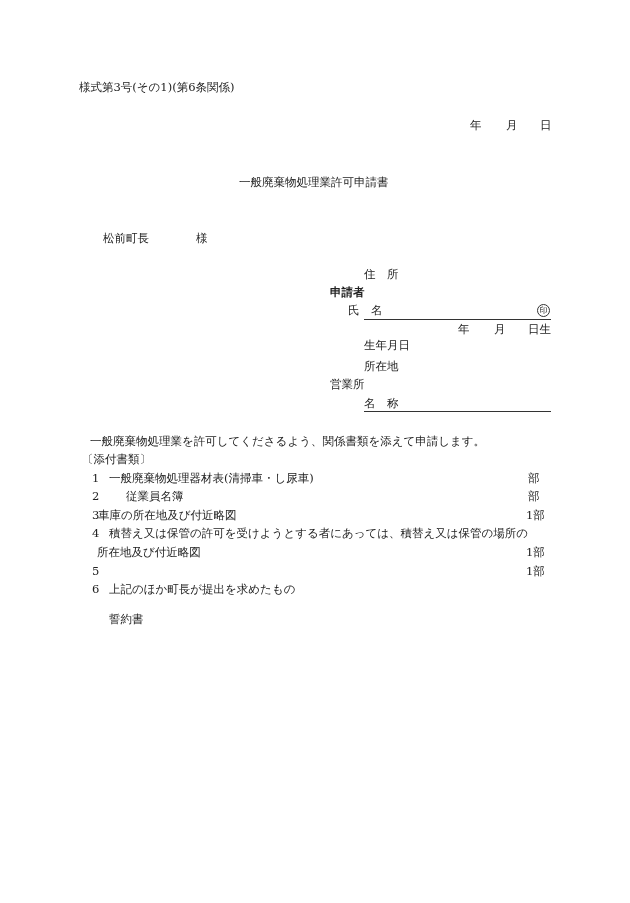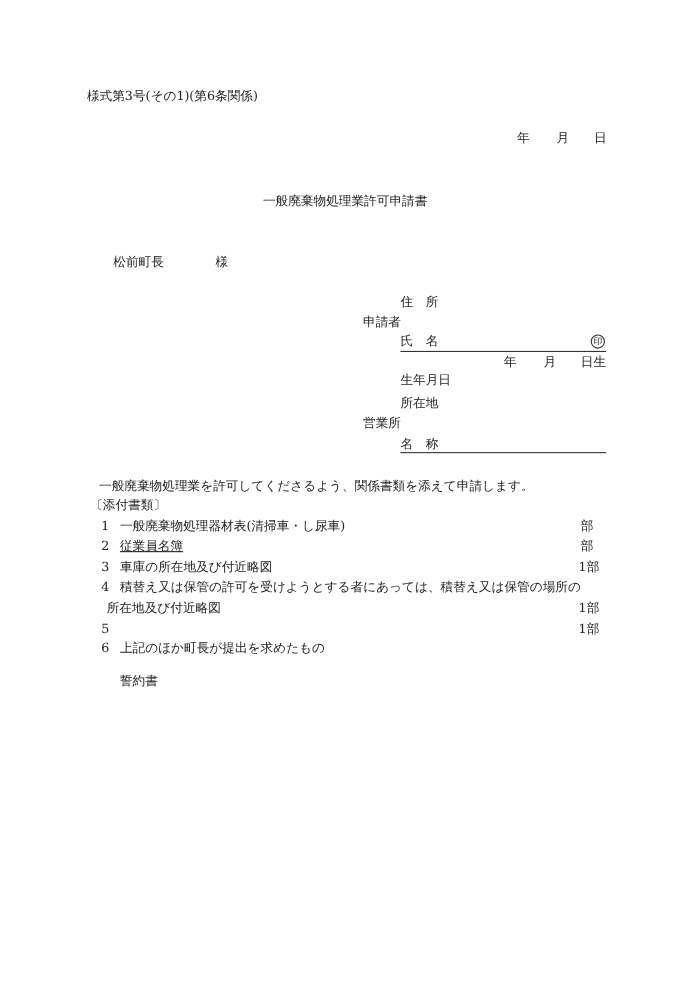--- a/index.html
+++ b/index.html
@@ -41,22 +41,22 @@
 <div class="abs" style="left:470px; top:120px;">年</div>
 <div class="abs" style="left:506px; top:120px;">月</div>
 <div class="abs" style="left:540px; top:120px;">日</div>
 
 <div class="abs" style="left:239px; top:177px;">一般廃棄物処理業許可申請書</div>
 
 <div class="abs" style="left:103px; top:233px;">松前町長</div>
 <div class="abs" style="left:196px; top:233px;">様</div>
 
 <div class="abs" style="left:364px; top:269px;">住　所</div>
-<div class="abs" style="left:330px; top:287px;">申請者</div>
-<div class="abs" style="left:364px; top:305px;">氏　名</div>
+<div class="abs" style="left:330px; top:287px;font-weight:bold;">申請者</div>
+<div class="abs" style="left:348px; top:305px;">氏　名</div>
 <div class="seal" style="left:537px; top:304px;">印</div>
 <div class="uline" style="left:364px; top:319px; width:187px;"></div>
 <div class="abs" style="left:364px; top:324px;margin-top:16px;">生年月日</div>
 <div class="abs" style="left:458px; top:324px;">年</div>
 <div class="abs" style="left:494px; top:324px;">月</div>
 <div class="abs" style="left:528px; top:324px;">日生</div>
 
 <div class="abs" style="left:364px; top:361px;">所在地</div>
 <div class="abs" style="left:330px; top:379px;">営業所</div>
 <div class="abs" style="left:364px; top:398px;">名　称</div>
@@ -64,25 +64,25 @@
 
 <div class="abs" style="left:90px; top:436px;">一般廃棄物処理業を許可してくださるよう、関係書類を添えて申請します。</div>
 
 <div class="abs" style="left:82px; top:454px;">〔添付書類〕</div>
 
 <div class="abs" style="left:92px; top:473px;">1</div>
 <div class="abs" style="left:109px; top:473px;text-align:center;">一般廃棄物処理器材表(清掃車・し尿車)</div>
 <div class="abs" style="left:528px; top:473px;">部</div>
 
 <div class="abs" style="left:92px; top:491px;">2</div>
-<div class="abs" style="left:109px; top:491px;text-decoration:underline;">従業員名簿</div>
+<div class="abs" style="left:126px; top:491px;">従業員名簿</div>
 <div class="abs" style="left:528px; top:491px;">部</div>
 
 <div class="abs" style="left:92px; top:510px;">3</div>
-<div class="abs" style="left:109px; top:510px;">車庫の所在地及び付近略図</div>
+<div class="abs" style="left:98px; top:510px;">車庫の所在地及び付近略図</div>
 <div class="abs" style="left:526px; top:510px;">1部</div>
 
 <div class="abs" style="left:92px; top:528px;">4</div>
 <div class="abs" style="left:109px; top:528px;text-align:center;">積替え又は保管の許可を受けようとする者にあっては、積替え又は保管の場所の</div>
 <div class="abs" style="left:97px; top:547px;">所在地及び付近略図</div>
 <div class="abs" style="left:526px; top:547px;">1部</div>
 
 <div class="abs" style="left:92px; top:566px;">5</div>
 <div class="abs" style="left:109px; top:566px;margin-top:48px;">誓約書</div>
 <div class="abs" style="left:526px; top:566px;">1部</div>

